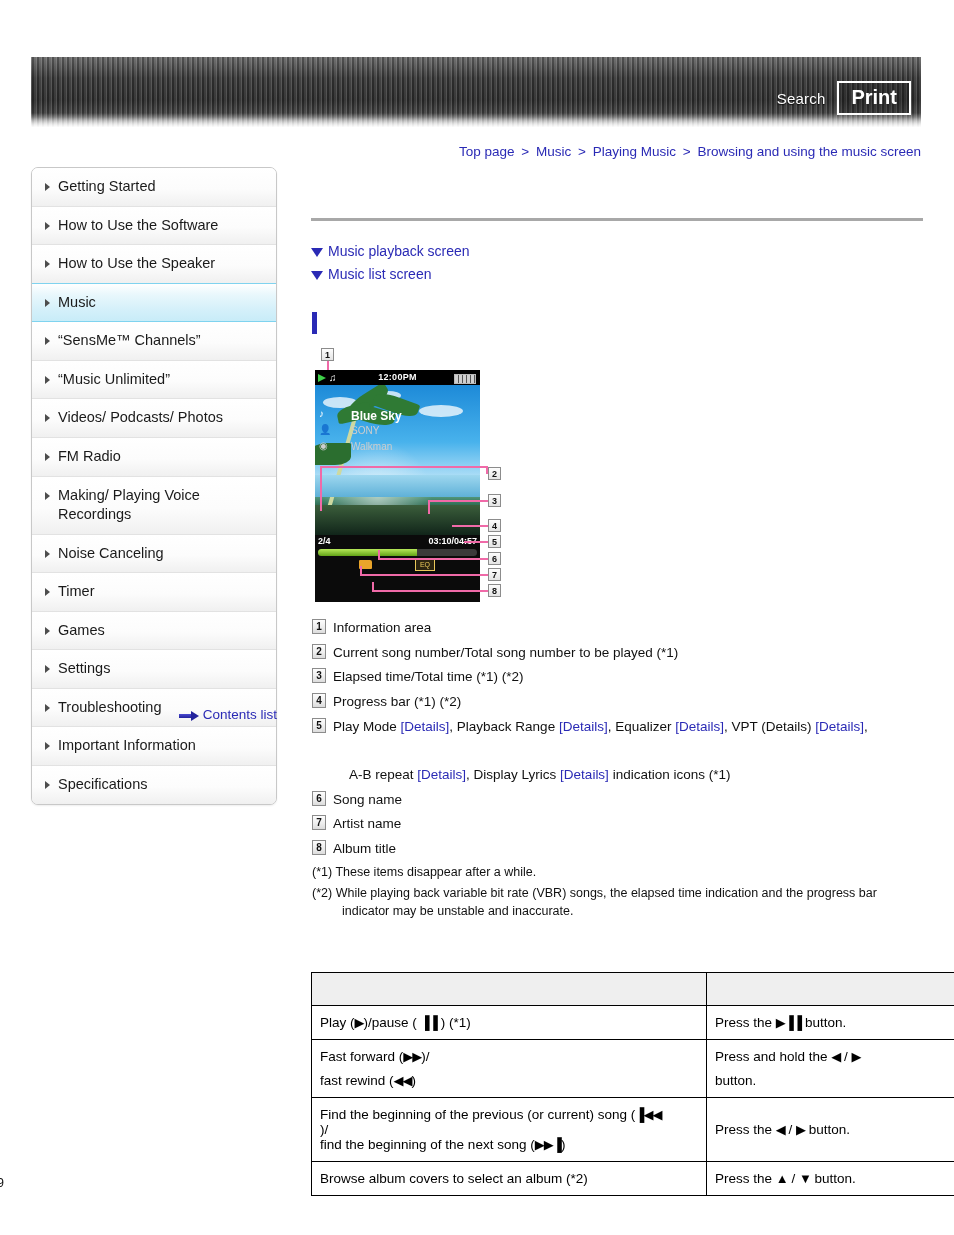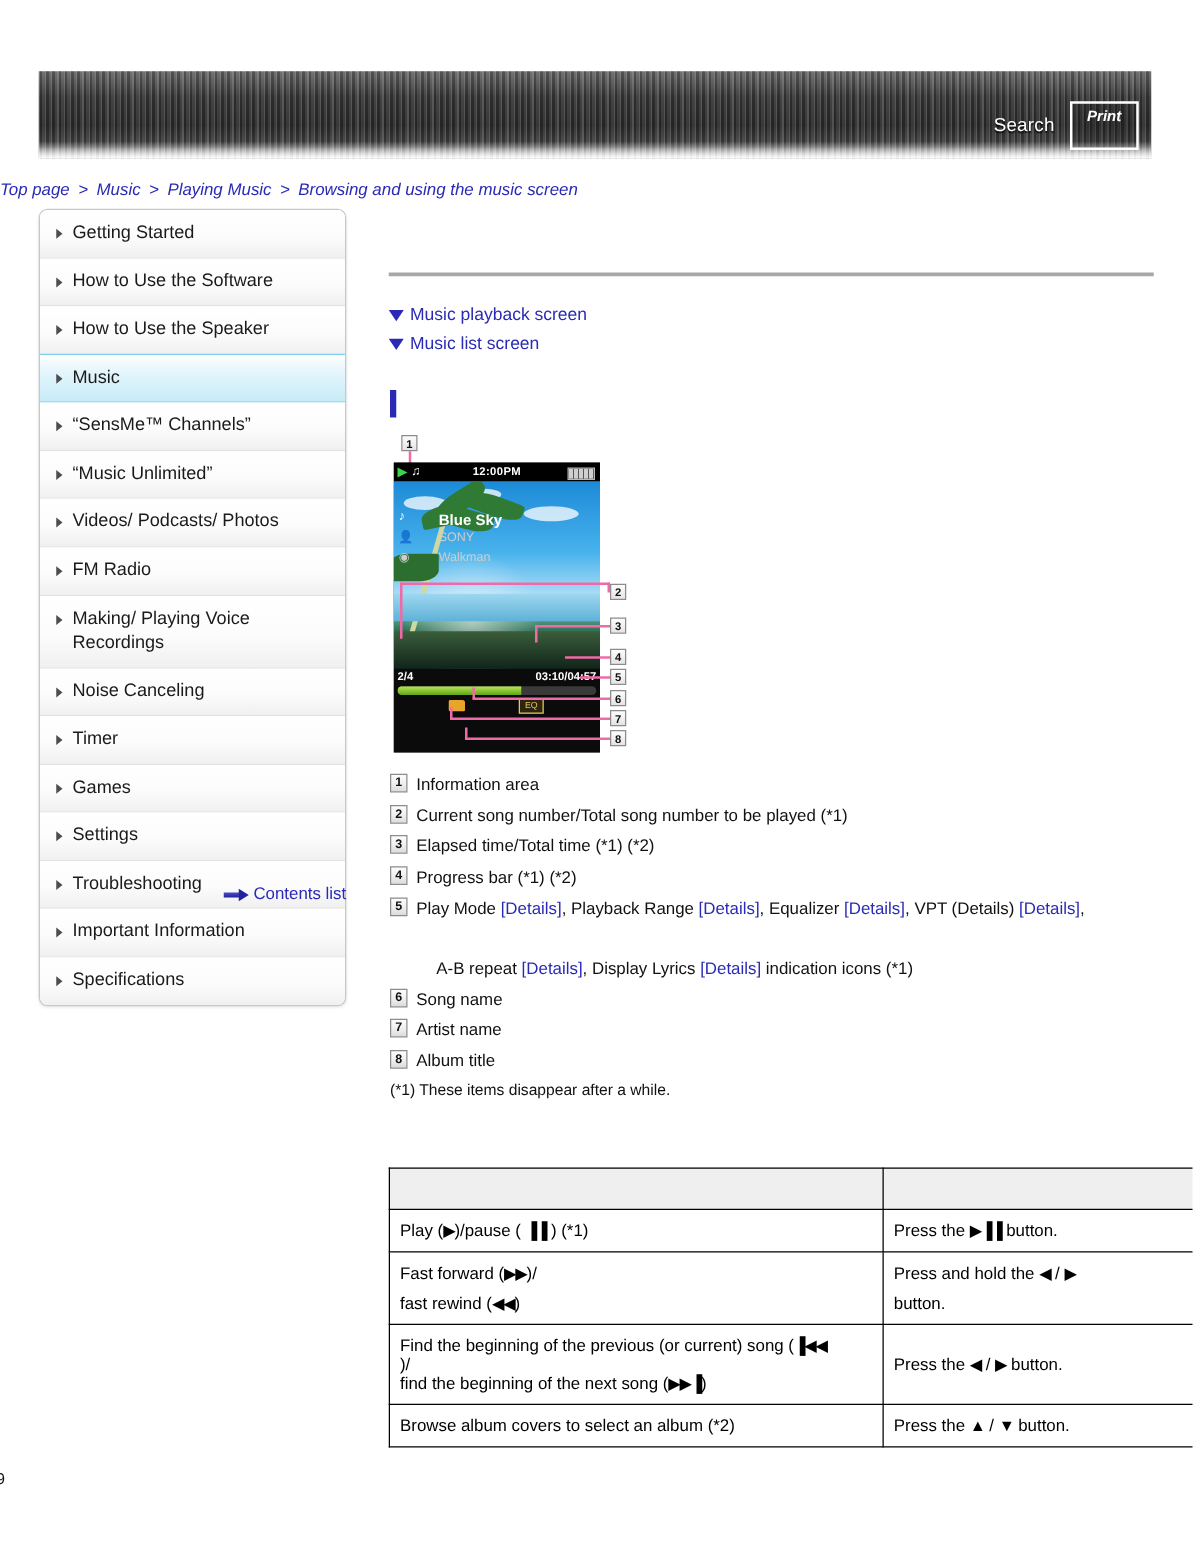--- a/index.html
+++ b/index.html
@@ -51,37 +51,36 @@
   .search-link {
     color: #ffffff;
     font-size: 15px;
     letter-spacing: 0.2px;
     text-shadow: 0 1px 1px rgba(0,0,0,0.8);
   }
   .print-btn {
     display: inline-block;
     border: 2px solid #ffffff;
     color: #ffffff;
-    font-size: 12px;
+    font-size: 20px;
     font-weight: bold;
-    padding: 4px 12px 18px 12px;
+    padding: 4px 12px 5px 12px;
     background: rgba(20,20,20,0.25);
     line-height: 1.05;
-    font-style: italic;
   }
 
   
   .breadcrumb {
     position: absolute;
     left: 0;
     top: 144px;
     width: 921px;
+    text-align: right;
     font-size: 13.5px;
     color: #2a2ab5;
-    font-style: italic;
   }
   .breadcrumb .crumb { color: #2a2ab5; }
   .breadcrumb .sep { color: #2a2ab5; padding: 0 3px; }
 
   
   .sidebar {
     position: absolute;
     left: 31px;
     top: 167px;
     width: 244px;
@@ -623,20 +622,25 @@
         <span>Artist name</span>
       </div>
       <div class="legend-row">
         <span class="num">8</span>
         <span>Album title</span>
       </div>
 
       <div class="fn">
         <span>(*1)</span>
         <span>These items disappear after a while.</span>
+      </div>
+      <div class="fn">
+        <span>(*2)</span>
+        <span>While playing back variable bit rate (VBR) songs, the elapsed time indication and the progress bar</span>
+        <span class="cont">indicator may be unstable and inaccurate.</span>
       </div>
     </div>
 
     <table class="op-table">
       <thead>
         <tr>
           <th class="col-a"></th>
           <th class="col-b"></th>
         </tr>
       </thead>

